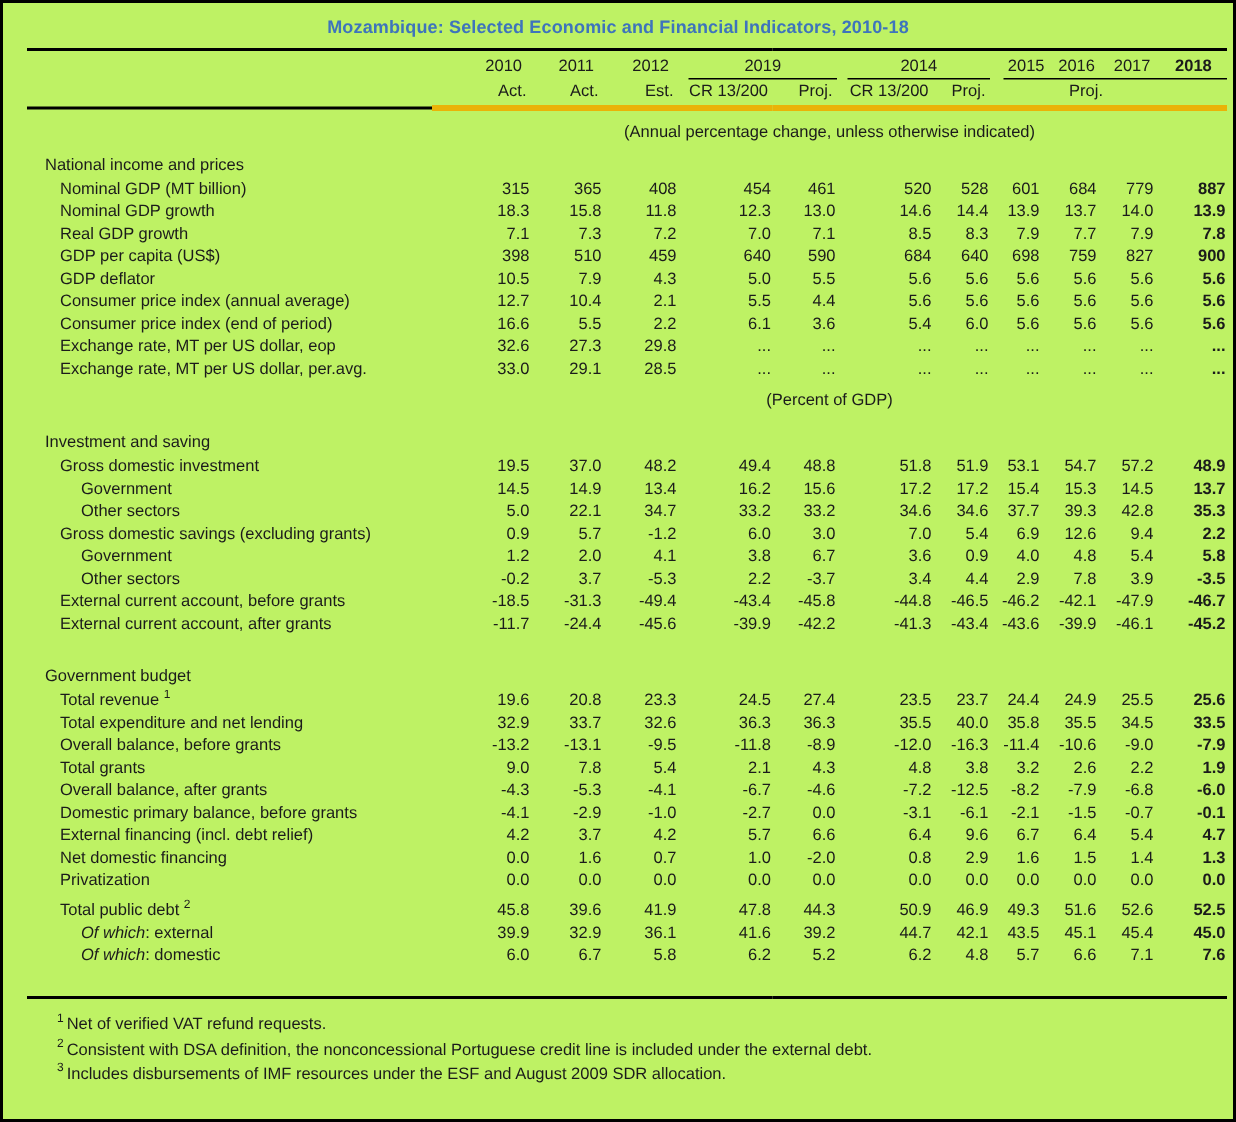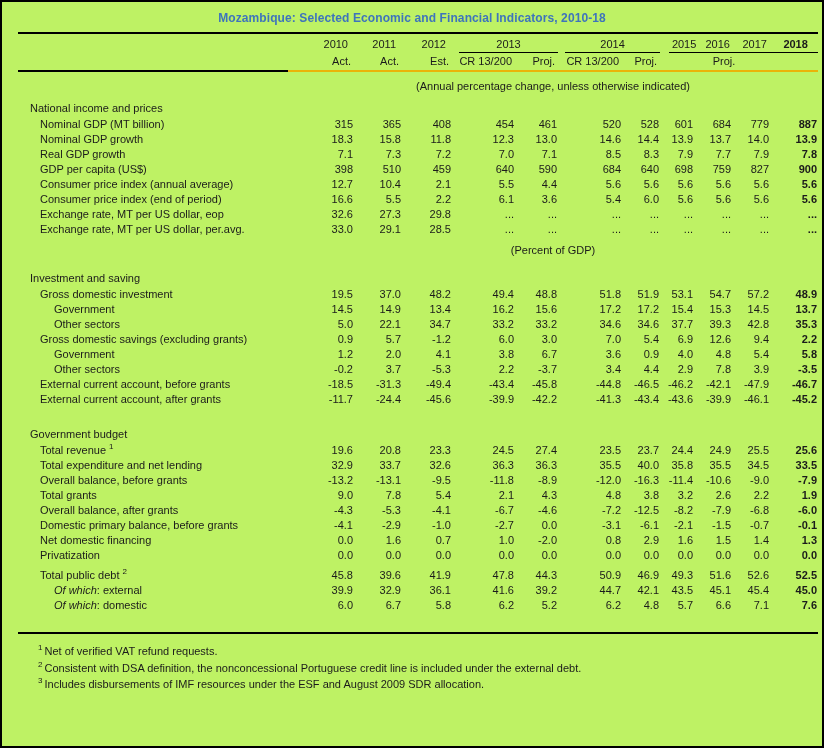--- a/index.html
+++ b/index.html
@@ -30,21 +30,21 @@
   tr.years th.grp div.gul{
     text-align:center;border-bottom:1px solid #000;
     padding-bottom:2px;margin-left:7px;
   }
   tr.years th.g4 div.g4wrap{
     display:flex;border-bottom:1px solid #000;padding-bottom:2px;margin-left:9px;
   }
   tr.years th.g4 div.g4wrap span{text-align:center;}
   tr.years th.g4 span.w8{width:31px;}  tr.years th.g4 span.w9{width:38px;}
   tr.years th.g4 span.w10{width:38px;} tr.years th.g4 span.w11{width:46px;font-weight:bold;}
-  tr.subs th{border-bottom:2px solid #eab308;padding:2px 3px 3px 0;text-align:right;}
+  tr.subs th{border-bottom:4px solid #eab308;padding:2px 3px 3px 0;text-align:right;}
   tr.subs th.ctr{text-align:center;padding-right:30px;}
   tr.subs th.lblcol{border-bottom:2px solid #000;}
 
   td{padding:0;}
   td.num{text-align:right;padding:1px 1px 1px 0;line-height:13px;white-space:nowrap;}
   td.num.lastcol{font-weight:bold;}
   td.lbl{white-space:nowrap;overflow:hidden;line-height:13px;padding:1px 0;}
   td.lbl.i1{padding-left:22px;}
   td.lbl.i2{padding-left:36px;}
   td.lbl sup{font-size:8px;line-height:0;}
@@ -85,21 +85,21 @@
         <col class="c10">
         <col class="c11">
     </colgroup>
     <thead>
       <tr class="years">
         <th class="lblcol"></th>
         <th class="yr">2010</th>
         <th class="yr">2011</th>
         <th class="yr">2012</th>
         <th class="grp" colspan="2">
-          <div class="gul">2013</div>
+          <div class="gul">2019</div>
         </th>
         <th class="grp" colspan="2">
           <div class="gul">2014</div>
         </th>
         <th class="g4" colspan="4">
           <div class="g4wrap">
             <span class="w8">2015</span>
             <span class="w9">2016</span>
             <span class="w10">2017</span>
             <span class="w11">2018</span>
@@ -176,20 +176,34 @@
           <td class="num">640</td>
           <td class="num">590</td>
           <td class="num">684</td>
           <td class="num">640</td>
           <td class="num">698</td>
           <td class="num">759</td>
           <td class="num">827</td>
           <td class="num lastcol">900</td>
         </tr>
         <tr>
+          <td class="lbl i1">GDP deflator</td>
+          <td class="num">10.5</td>
+          <td class="num">7.9</td>
+          <td class="num">4.3</td>
+          <td class="num">5.0</td>
+          <td class="num">5.5</td>
+          <td class="num">5.6</td>
+          <td class="num">5.6</td>
+          <td class="num">5.6</td>
+          <td class="num">5.6</td>
+          <td class="num">5.6</td>
+          <td class="num lastcol">5.6</td>
+        </tr>
+        <tr>
           <td class="lbl i1">Consumer price index (annual average)</td>
           <td class="num">12.7</td>
           <td class="num">10.4</td>
           <td class="num">2.1</td>
           <td class="num">5.5</td>
           <td class="num">4.4</td>
           <td class="num">5.6</td>
           <td class="num">5.6</td>
           <td class="num">5.6</td>
           <td class="num">5.6</td>
@@ -436,20 +450,34 @@
           <td class="num">-2.9</td>
           <td class="num">-1.0</td>
           <td class="num">-2.7</td>
           <td class="num">0.0</td>
           <td class="num">-3.1</td>
           <td class="num">-6.1</td>
           <td class="num">-2.1</td>
           <td class="num">-1.5</td>
           <td class="num">-0.7</td>
           <td class="num lastcol">-0.1</td>
+        </tr>
+        <tr>
+          <td class="lbl i1">External financing (incl. debt relief)</td>
+          <td class="num">4.2</td>
+          <td class="num">3.7</td>
+          <td class="num">4.2</td>
+          <td class="num">5.7</td>
+          <td class="num">6.6</td>
+          <td class="num">6.4</td>
+          <td class="num">9.6</td>
+          <td class="num">6.7</td>
+          <td class="num">6.4</td>
+          <td class="num">5.4</td>
+          <td class="num lastcol">4.7</td>
         </tr>
         <tr>
           <td class="lbl i1">Net domestic financing</td>
           <td class="num">0.0</td>
           <td class="num">1.6</td>
           <td class="num">0.7</td>
           <td class="num">1.0</td>
           <td class="num">-2.0</td>
           <td class="num">0.8</td>
           <td class="num">2.9</td>

